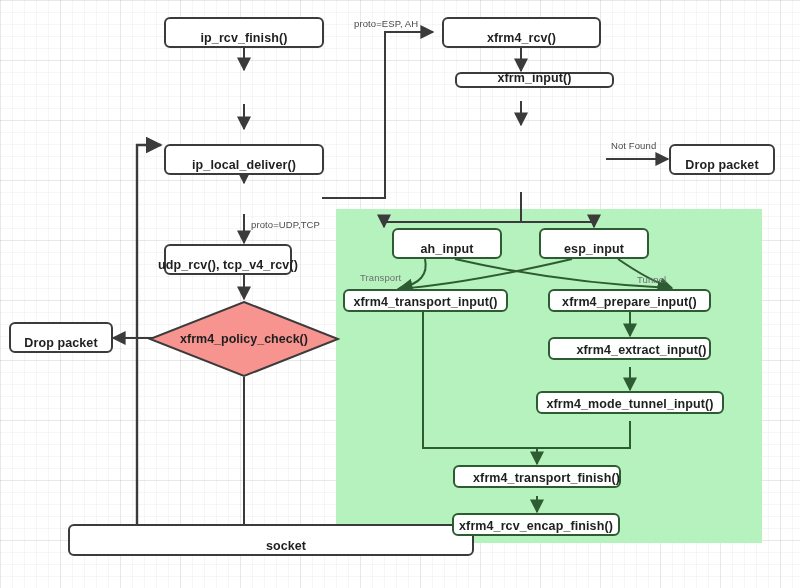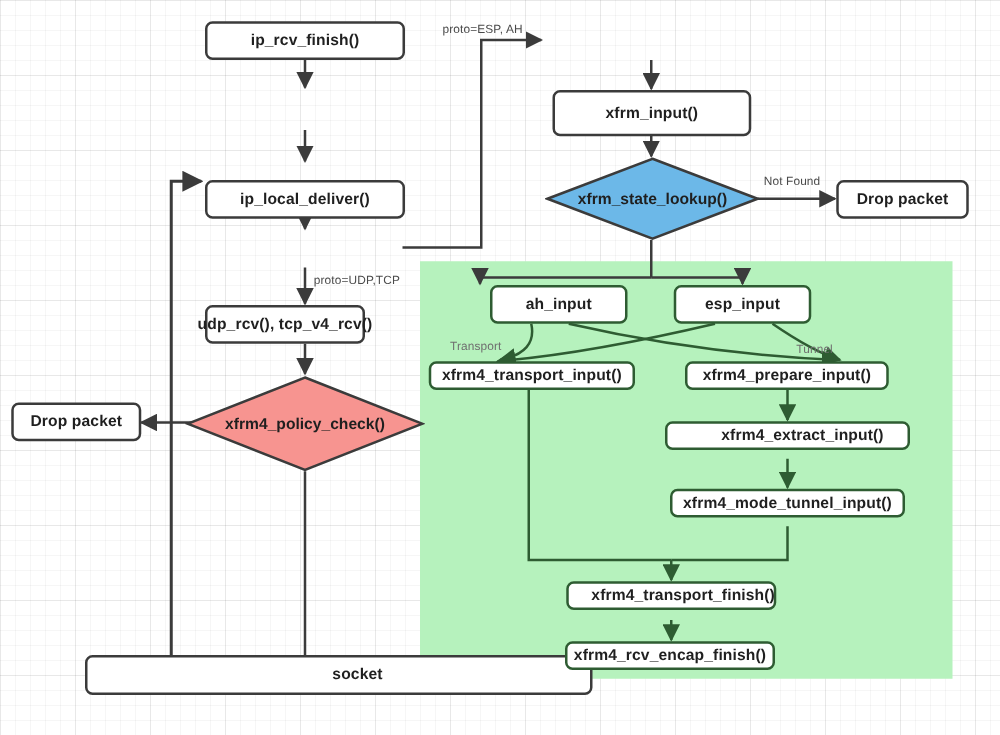--- a/index.html
+++ b/index.html
@@ -28,21 +28,21 @@
     height: 588px;
   }
   .region {
     position: absolute;
     background: #b6f2bd;
   }
   .node {
     position: absolute;
     box-sizing: border-box;
     display: flex;
-    align-items: center;
+    align-items: flex-end;
     justify-content: center;
     text-align: center;
     background: #ffffff;
     border: 2px solid #3b3b3b;
     border-radius: 6px;
     color: #1f1f1f;
     font-weight: bold;
     font-size: 12.5px;
     line-height: 1.1;
     letter-spacing: 0.1px;
@@ -162,31 +162,28 @@
   </div>
 
   <div class="node" style="left:9px; top:322px; width:104px; height:31px;">
     <span>Drop packet</span>
   </div>
 
   <div class="node" style="left:68px; top:524px; width:406px; height:32px;padding-left:30px;">
     <span>socket</span>
   </div>
 
-
-  <div class="node" style="left:442px; top:72px; width:159px; height:37px;">
+  <div class="node" style="left:442px; top:17px; width:159px; height:31px;">
+    <span>xfrm4_rcv()</span>
+  </div>
+
+  <div class="node" style="left:455px; top:72px; width:159px; height:16px;">
     <span>xfrm_input()</span>
   </div>
 
-  <div class="diamond-wrap" style="left:436px; top:125px; width:172px; height:68px;">
-    <svg class="diamond-shape" viewBox="0 0 172 68" xmlns="http://www.w3.org/2000/svg">
-      <polygon points="86,2 170,34 86,66 2,34" fill="#6cb8e8" stroke="#3b3b3b" stroke-width="2"></polygon>
-    </svg>
-    <div class="diamond-label">xfrm_state_lookup()</div>
-  </div>
 
   <div class="node" style="left:669px; top:144px; width:106px; height:31px;">
     <span>Drop packet</span>
   </div>
 
   <div class="node green-border" style="left:539px; top:228px; width:110px; height:31px;">
     <span>esp_input</span>
   </div>
 
   <div class="node green-border" style="left:392px; top:228px; width:110px; height:31px;">
@@ -194,21 +191,21 @@
   </div>
 
   <div class="node green-border" style="left:343px; top:289px; width:165px; height:23px;">
     <span>xfrm4_transport_input()</span>
   </div>
 
   <div class="node green-border" style="left:548px; top:289px; width:163px; height:23px;">
     <span>xfrm4_prepare_input()</span>
   </div>
 
-  <div class="node green-border" style="left:532px; top:337px; width:196px; height:23px;padding-left:24px;">
+  <div class="node green-border" style="left:548px; top:337px; width:163px; height:23px;padding-left:24px;">
     <span>xfrm4_extract_input()</span>
   </div>
 
   <div class="node green-border" style="left:536px; top:391px; width:188px; height:23px;">
     <span>xfrm4_mode_tunnel_input()</span>
   </div>
 
   <div class="node green-border" style="left:453px; top:465px; width:168px; height:23px;padding-left:19px;">
     <span>xfrm4_transport_finish()</span>
   </div>

